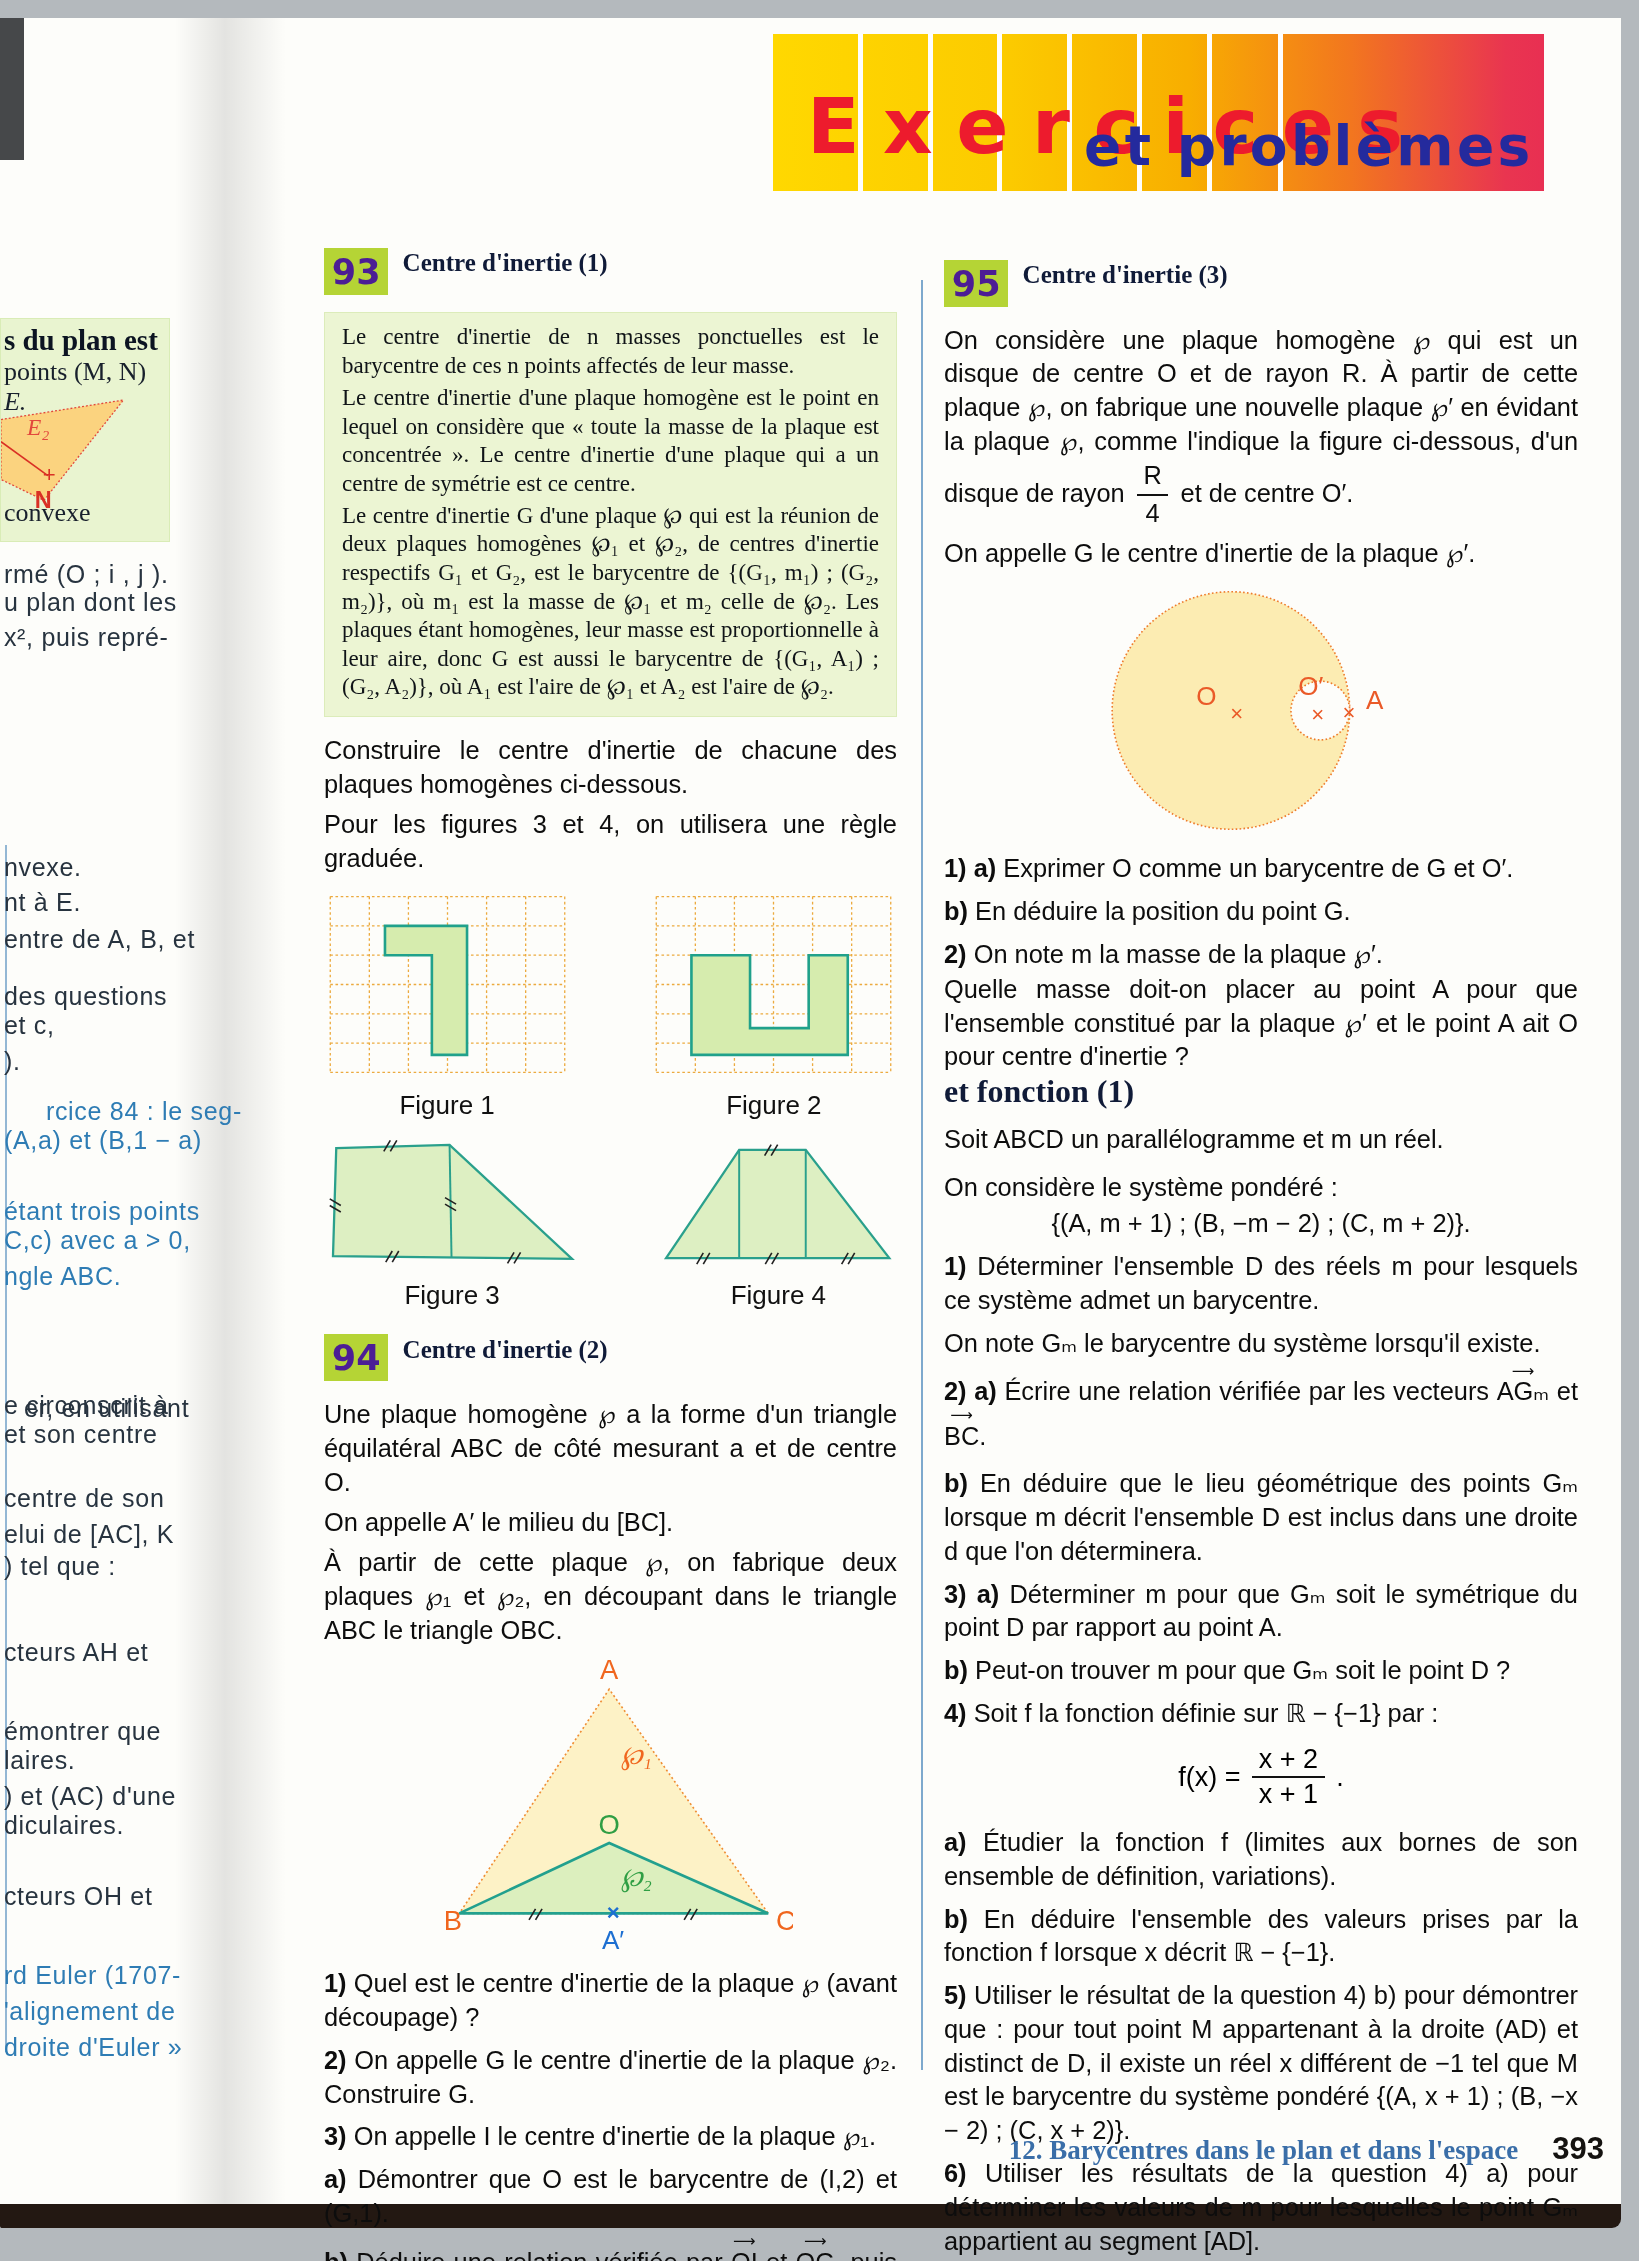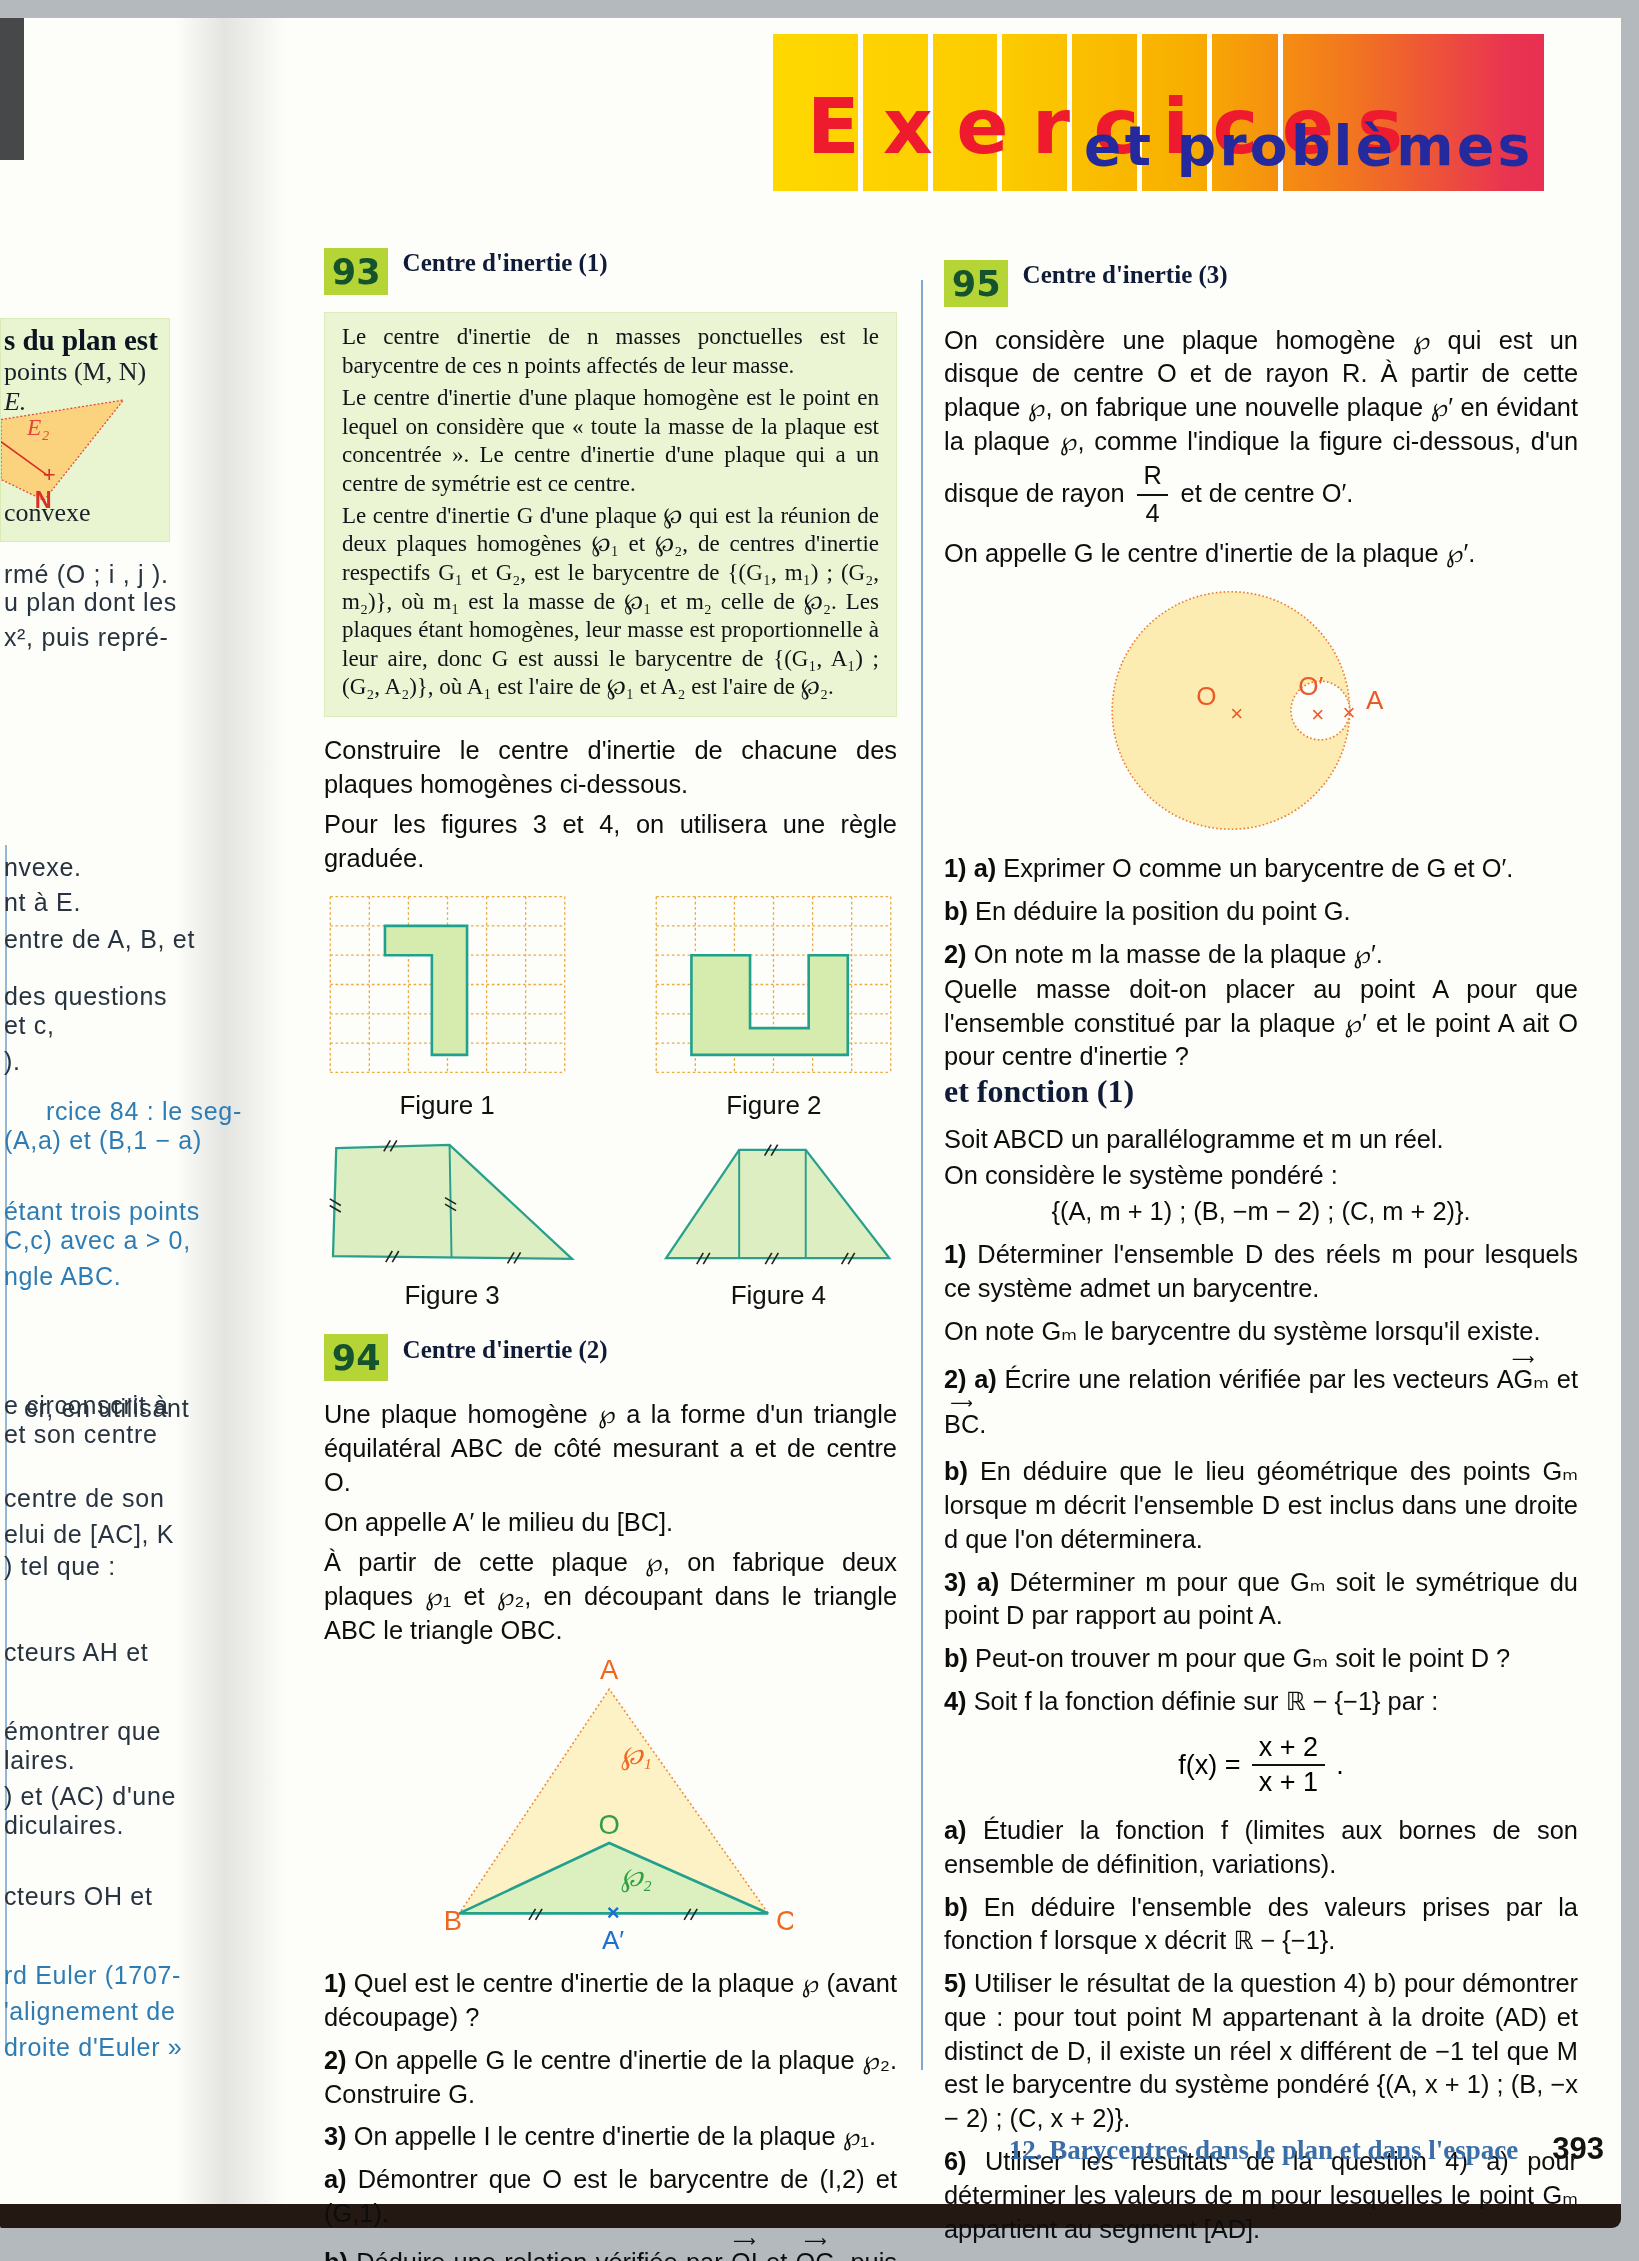--- a/index.html
+++ b/index.html
@@ -32,21 +32,21 @@
   .blu{color:#2e7cb4;}
   .left-rule{position:absolute;left:5.2px;top:845px;width:2px;height:1207px;background:#93b7d4;}
 
   
   .col{position:absolute;z-index:3;}
   .col1{left:324px;top:248px;width:573px;}
   .col2{left:944px;top:260px;width:634px;}
   .colrule{position:absolute;left:921px;top:280px;width:2px;height:1790px;background:#7ea9cd;z-index:2;}
 
   .exh{display:flex;align-items:flex-start;gap:14.3px;margin-bottom:17px;}
-  .badge{background:#b5d435;color:#14532d;font-weight:bold;font-size:35px;line-height:1;
+  .badge{background:#b5d435;color:#4c1d95;font-weight:bold;font-size:35px;line-height:1;
     padding:6.5px 7.8px 5.2px;font-family:"DejaVu Sans",sans-serif;}
   .extitle{font-family:"Liberation Serif","DejaVu Serif",serif;font-weight:bold;font-size:25px;
     color:#101b38;line-height:1.08;padding-top:1.3px;}
   .extitle2{font-family:"Liberation Serif","DejaVu Serif",serif;font-weight:bold;font-size:32px;
     color:#101b38;line-height:1.08;margin:-9px 0 14.3px 0;}
 
   .greenbox{background:#ecf5d3;border:1.3px solid #dcecba;padding:10.4px 17px;margin-bottom:17px;}
   .greenbox p{font-family:"Liberation Serif","DejaVu Serif",serif;font-size:23px;line-height:1.24;
     color:#101418;margin:0 0 3.9px 0;text-align:justify;}
   .para{font-size:25.4px;line-height:1.33;color:#0d0d0d;text-align:justify;margin:2.6px 0 6.5px;}
@@ -282,21 +282,21 @@
       </svg>
     </div>
 
     <p class="q"><span class="qn">1) a)</span> <span>Exprimer O comme un barycentre de G et O′.</span></p>
     <p class="q"><span class="qn">b)</span> <span>En déduire la position du point G.</span></p>
     <p class="q" style="margin-bottom:1.3px"><span class="qn">2)</span> <span>On note m la masse de la plaque ℘′.</span></p>
     <p class="q" style="margin-top:1.3px">Quelle masse doit-on placer au point A pour que l'ensemble constitué par la plaque ℘′ et le point A ait O pour centre d'inertie ?</p>
 
     <div class="extitle2">et fonction (1)</div>
 
-    <p class="para" style="margin-bottom:2px">Soit ABCD un parallélogramme et m un réel.</p>
+    <p class="para" style="margin-bottom:14px">Soit ABCD un parallélogramme et m un réel.</p>
     <p class="para" style="margin:1.3px 0">On considère le système pondéré :</p>
     <p class="para center">{(A, m + 1) ; (B, −m − 2) ; (C, m + 2)}.</p>
 
     <p class="q"><span class="qn">1)</span> <span>Déterminer l'ensemble D des réels m pour lesquels ce système admet un barycentre.</span></p>
     <p class="q">On note Gₘ le barycentre du système lorsqu'il existe.</p>
     <p class="q tall"><span class="qn">2) a)</span>
       <span>Écrire une relation vérifiée par les vecteurs </span><span class="vec">AGₘ</span><span> et </span><span class="vec">BC</span><span>.</span></p>
     <p class="q"><span class="qn">b)</span> <span>En déduire que le lieu géométrique des points Gₘ lorsque m décrit l'ensemble D est inclus dans une droite d que l'on déterminera.</span></p>
     <p class="q"><span class="qn">3) a)</span> <span>Déterminer m pour que Gₘ soit le symétrique du point D par rapport au point A.</span></p>
     <p class="q"><span class="qn">b)</span> <span>Peut-on trouver m pour que Gₘ soit le point D ?</span></p>

